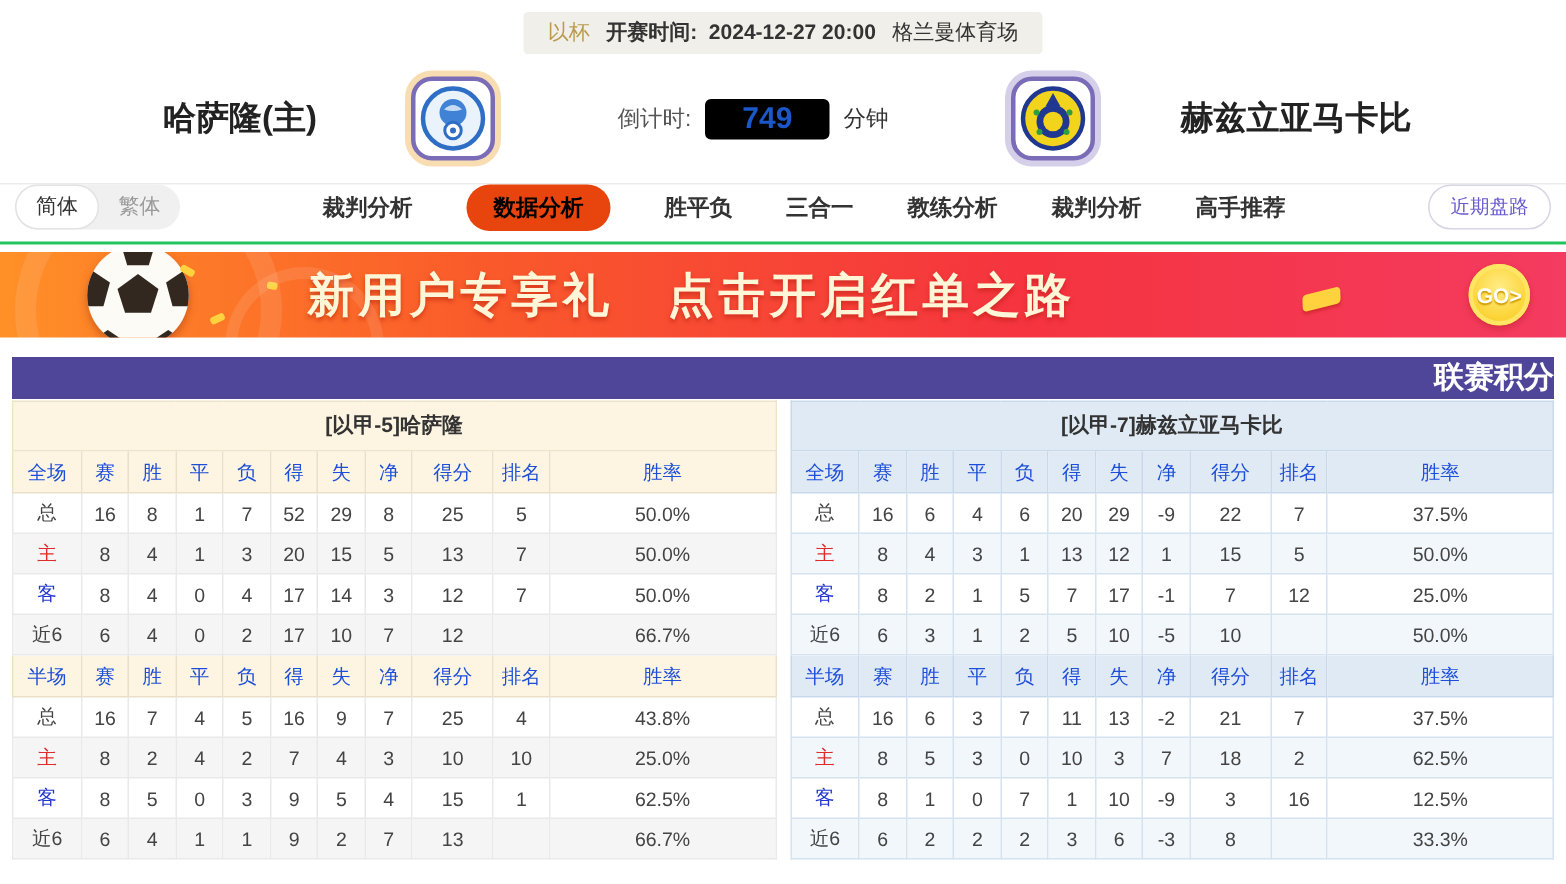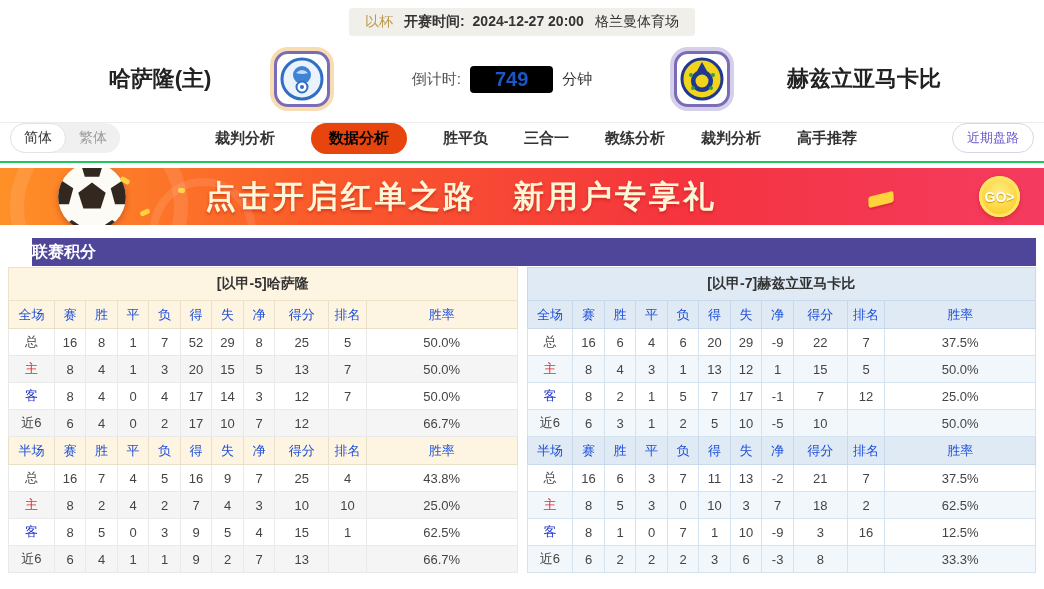--- a/index.html
+++ b/index.html
@@ -78,22 +78,22 @@
   .go-coin {
     position: absolute; right: 24px; top: 8px; width: 41px; height: 41px; border-radius: 50%;
     background: radial-gradient(circle at 50% 38%, #ffec85, #fcd437 62%, #f0ba1c);
     box-shadow: inset 0 0 0 3px #ffe564, 0 2px 4px rgba(150,20,20,.35);
     display: flex; align-items: center; justify-content: center;
     color: #fff; font-weight: 900; font-size: 14px; text-shadow: 0 1px 1px #cf9a00; cursor: pointer;
   }
   
   .league-section { margin: 13px 8px 0; }
   .league-title {
-    background: #4f4699; color: #fff; font-size: 16px; font-weight: bold;
-    text-align: left; height: 28px; line-height: 28px; margin-left: 24px;
+    background: #4f4699; color: #fff; font-size: 20px; font-weight: bold;
+    text-align: right; height: 28px; line-height: 28px;
   }
   .tables { display: flex; gap: 9px; margin-top: 1px; }
   .table-half { flex: 1; }
   table.stat-table { width: 100%; border-collapse: collapse; table-layout: fixed; padding-left: 32px; }
   .stat-table td {
     border: 1px solid #e9e9e9; text-align: center; font-size: 13px;
     color: #444; height: 27px; padding: 0; overflow: hidden;
   }
   .stat-table tr.section-title td {
     background: #fdf5e2; font-weight: bold; font-size: 14px; color: #333;
@@ -181,22 +181,22 @@
       <polygon points="6,26 24,38 18,60 -6,60 -12,38"></polygon>
       <polygon points="94,26 112,38 106,60 82,60 76,38"></polygon>
       <polygon points="22,82 40,94 34,116 10,116 4,94"></polygon>
       <polygon points="78,82 96,94 90,116 66,116 60,94"></polygon>
     </g>
   </svg>
   <span class="confetti c1"></span>
   <span class="confetti c2"></span>
   <span class="confetti c3"></span>
   <div class="banner-text">
+    <span>新用户专享礼</span>
     <span>点击开启红单之路</span>
-    <span>新用户专享礼</span>
   </div>
   <span class="ribbon"></span>
   <div class="go-coin">GO&gt;</div>
 </div>
 
 <div class="league-section">
   <div class="league-title">联赛积分</div>
   <div class="tables">
     <div class="table-half home">
         <table class="stat-table">

